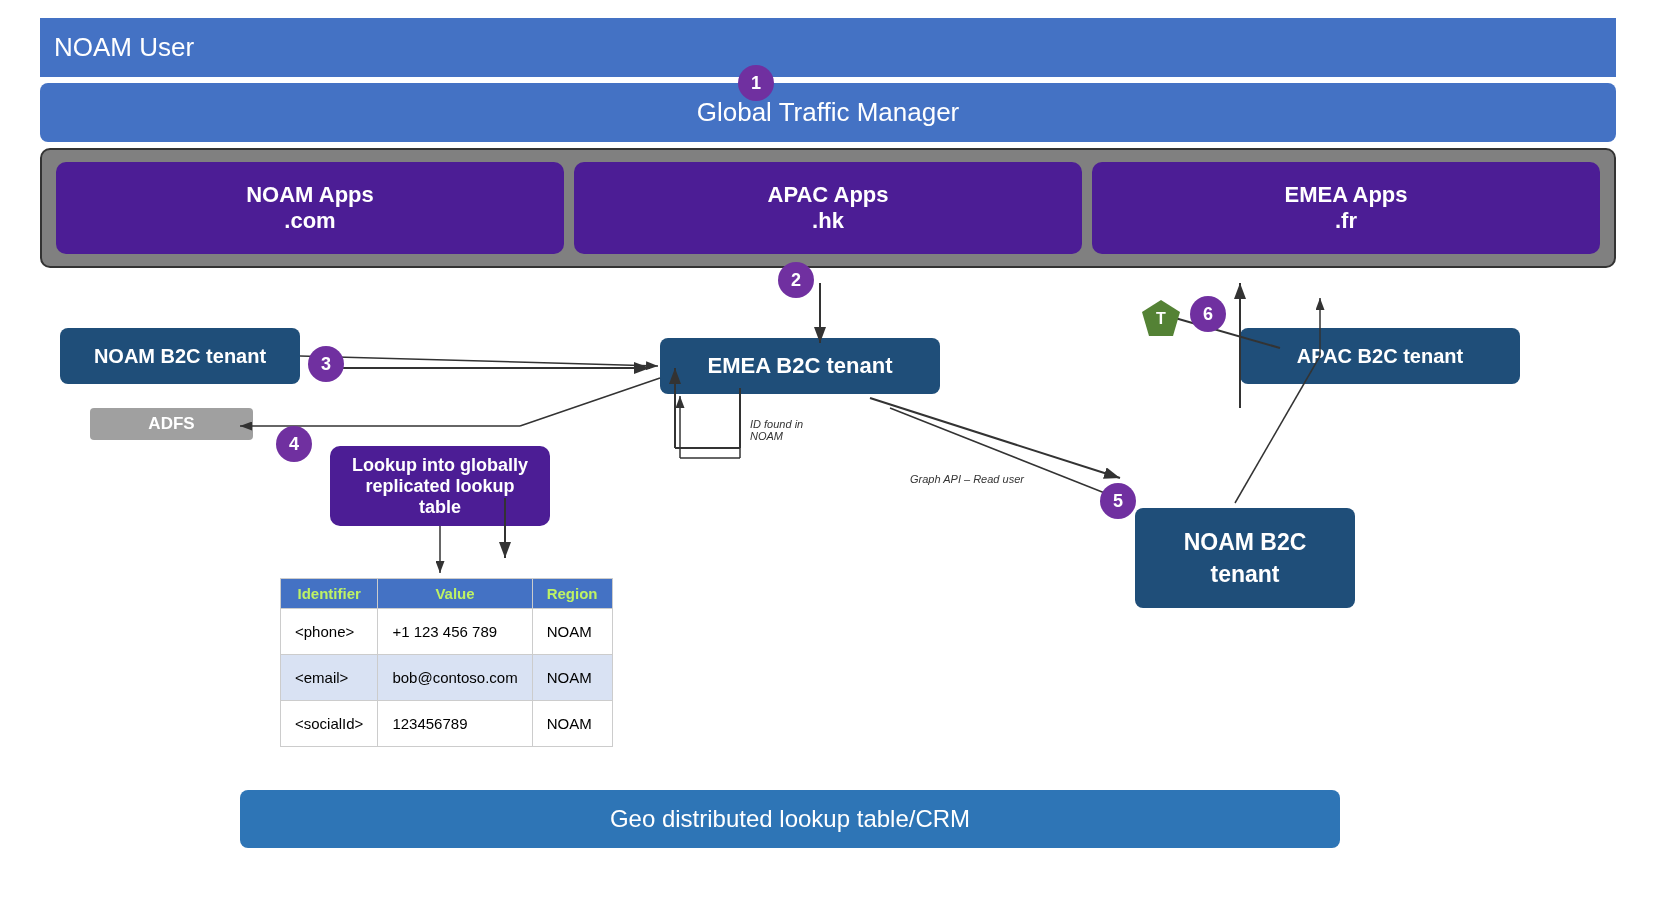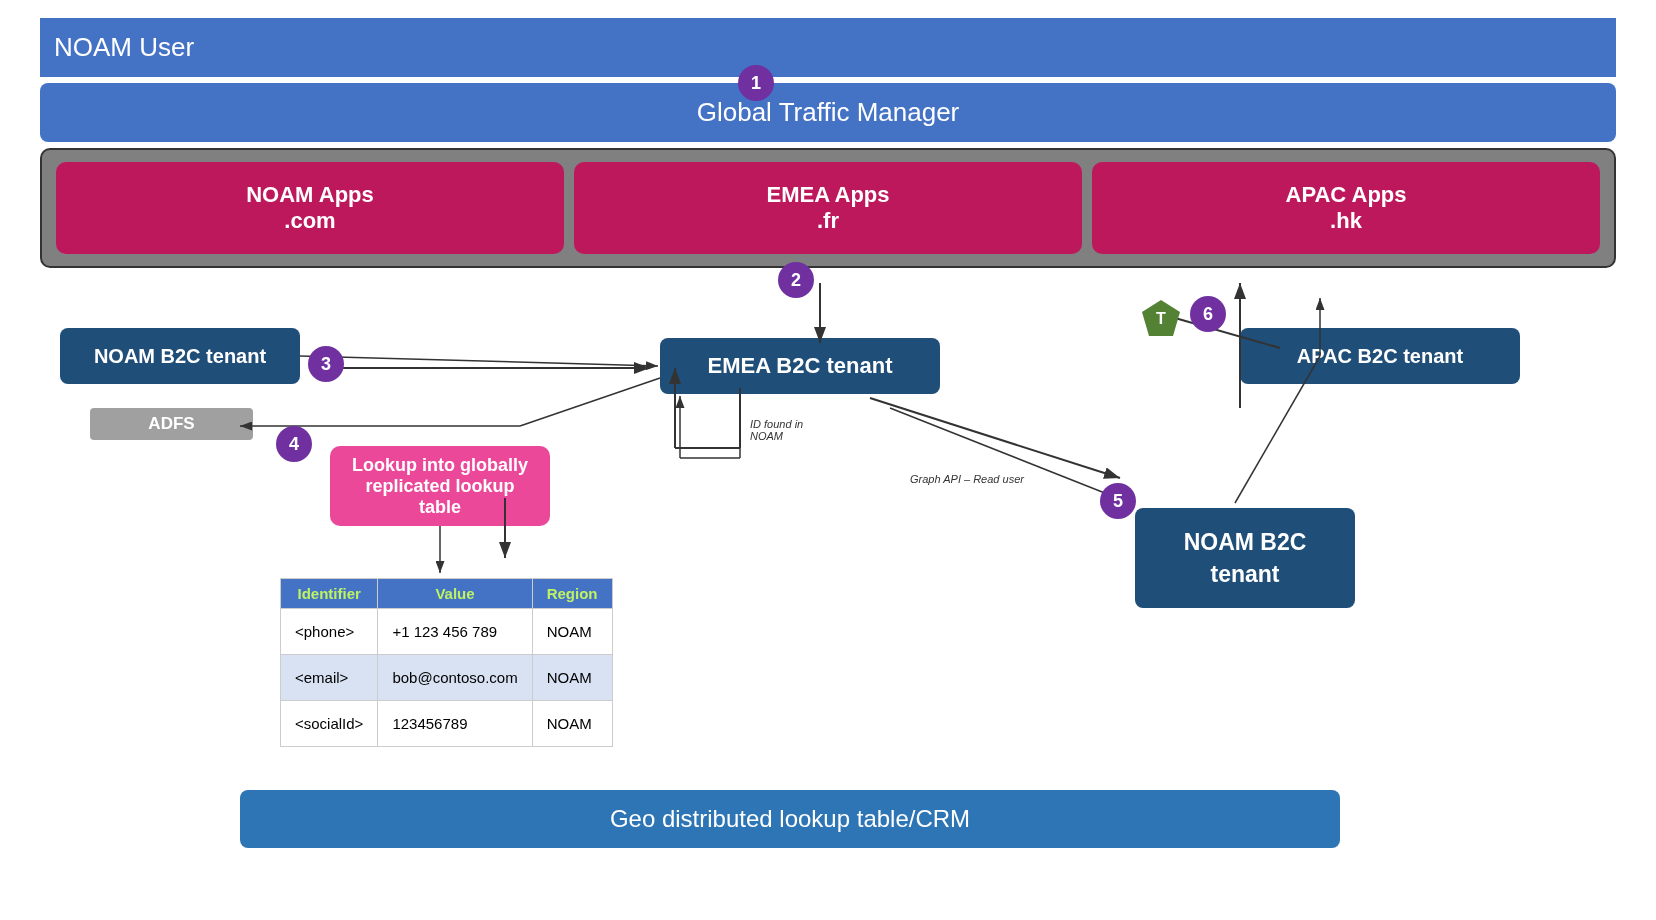--- a/index.html
+++ b/index.html
@@ -49,21 +49,21 @@
       background: #808080;
       border-radius: 10px;
       border: 2px solid #333;
       display: flex;
       gap: 10px;
       padding: 12px 14px;
       margin-top: 6px;
       align-items: center;
     }
     .app-box {
-      background: #be185d;
+      background: #4c1d95;
       border-radius: 10px;
       color: #fff;
       font-size: 22px;
       font-weight: 600;
       text-align: center;
       padding: 20px 10px;
       flex: 1;
     }
 
     
@@ -112,21 +112,21 @@
       color: #fff;
       font-size: 17px;
       font-weight: 600;
       text-align: center;
       padding: 6px 20px;
     }
 
     
     .lookup-box {
       position: absolute;
-      background: #ec4899;
+      background: #4c1d95;
       border-radius: 10px;
       color: #fff;
       font-size: 18px;
       font-weight: 600;
       text-align: center;
       padding: 14px 16px;
       display: flex;
       align-items: center;
       justify-content: center;
     }
@@ -208,24 +208,24 @@
       <span>Global Traffic Manager</span>
     </div>
     <div class="badge" style="left:calc(50% - 90px); top:-18px;">
       <span>1</span>
     </div>
   </div>
 
   <div class="apps-row">
     <div class="app-box" style="white-space:pre-line;">NOAM Apps
 .com</div>
+    <div class="app-box" style="white-space:pre-line;">APAC Apps
+.hk</div>
     <div class="app-box" style="white-space:pre-line;">EMEA Apps
 .fr</div>
-    <div class="app-box" style="white-space:pre-line;">APAC Apps
-.hk</div>
   </div>
 
   <div class="lower-section">
 
     <svg class="arrows-svg">
 
       <defs>
         <marker id="arrowhead" markerWidth="8" markerHeight="6" refX="8" refY="3" orient="auto">
           <polygon points="0 0, 8 3, 0 6" fill="#333"></polygon>
         </marker>

